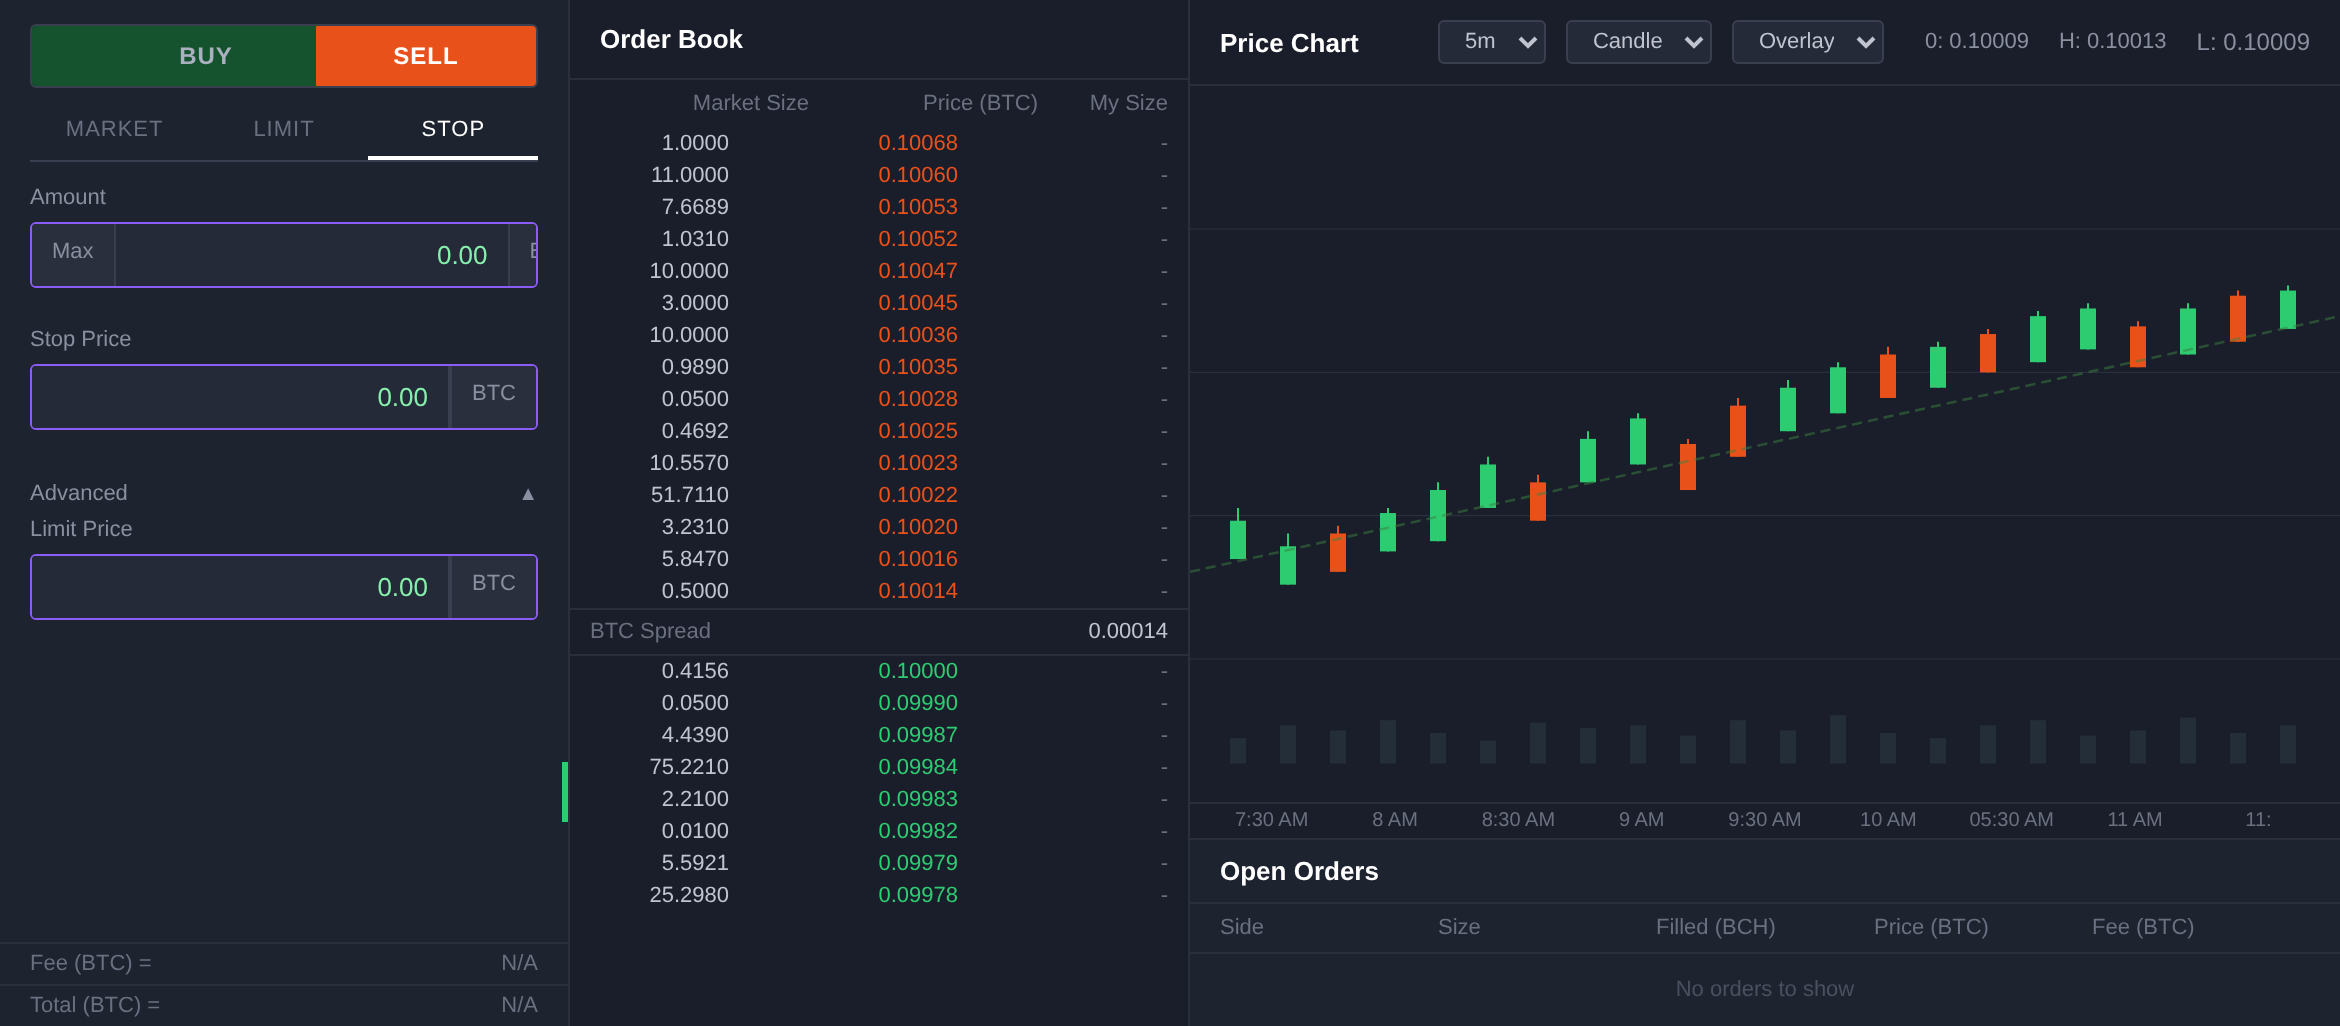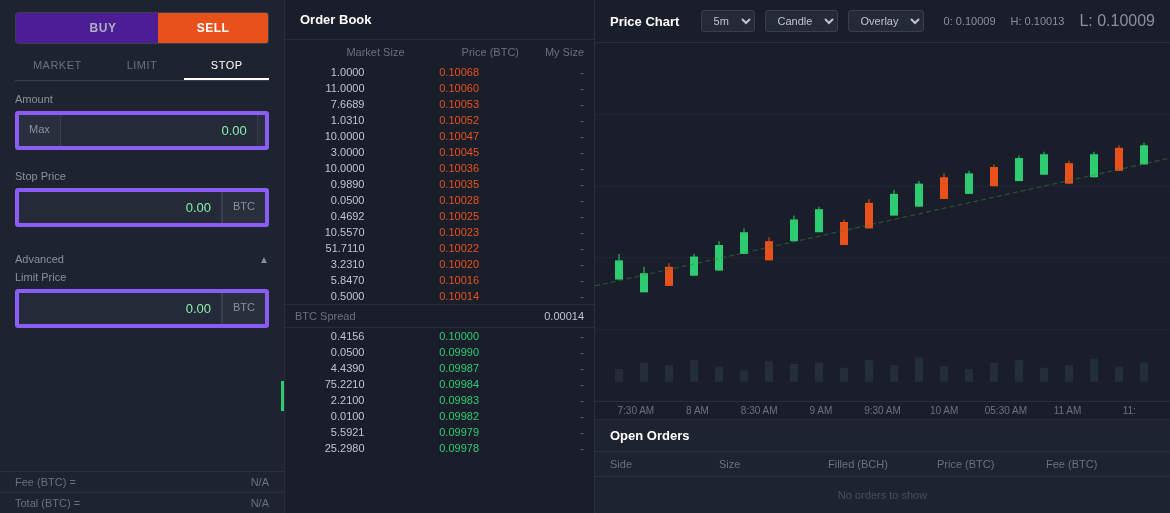--- a/index.html
+++ b/index.html
@@ -41,21 +41,21 @@
     .buy-btn, .sell-btn {
       flex: 1;
       padding: 8px 0;
       text-align: center;
       font-size: 12px;
       font-weight: 700;
       cursor: pointer;
       letter-spacing: 0.5px;
     }
     .buy-btn {
-      background: #4c1d95;
+      background: #14532d;
       color: #aab0c0;
       border: none;
       padding-left: 32px;
     }
     .sell-btn {
       background: #e8521a;
       color: #ffffff;
       border: none;
     }
     .order-type-row {
@@ -81,21 +81,21 @@
     .form-section {
       padding: 0 15px 10px;
     }
     .field-label {
       color: #8a90a0;
       font-size: 11px;
       margin-bottom: 6px;
     }
     .input-row {
       display: flex;
-      border: 4px solid #8b5cf6;
+      border: 1px solid #8b5cf6;
       border-radius: 3px;
       overflow: hidden;
       margin-bottom: 10px;
     }
     .input-prefix {
       background: #2a2f3e;
       color: #8a90a0;
       padding: 8px 10px;
       font-size: 11px;
       border-right: 1px solid #3a3f50;
@@ -470,21 +470,21 @@
         <option>5m</option>
       </select>
       <select class="chart-dropdown">
         <option>Candle</option>
       </select>
       <select class="chart-dropdown">
         <option>Overlay</option>
       </select>
       <span style="color:#8a90a0; font-size:11px; margin-left:10px;">0: 0.10009</span>
       <span style="color:#8a90a0; font-size:11px; margin-left:5px;">H: 0.10013</span>
-      <span style="color:#8a90a0; font-size:16px; margin-left:5px;">L: 0.10009</span>
+      <span style="color:#8a90a0; font-size:12px; margin-left:5px;">L: 0.10009</span>
     </div>
   </div>
 
   <div class="chart-area flex-fill">
     <svg class="chart-canvas" viewBox="0 0 575 280" preserveAspectRatio="none">
 
       <line x1="0" y1="56" x2="575" y2="56" stroke="#2a2f3e" stroke-width="0.5"></line>
       <line x1="0" y1="112" x2="575" y2="112" stroke="#2a2f3e" stroke-width="0.5"></line>
       <line x1="0" y1="168" x2="575" y2="168" stroke="#2a2f3e" stroke-width="0.5"></line>
       <line x1="0" y1="224" x2="575" y2="224" stroke="#2a2f3e" stroke-width="0.5"></line>

